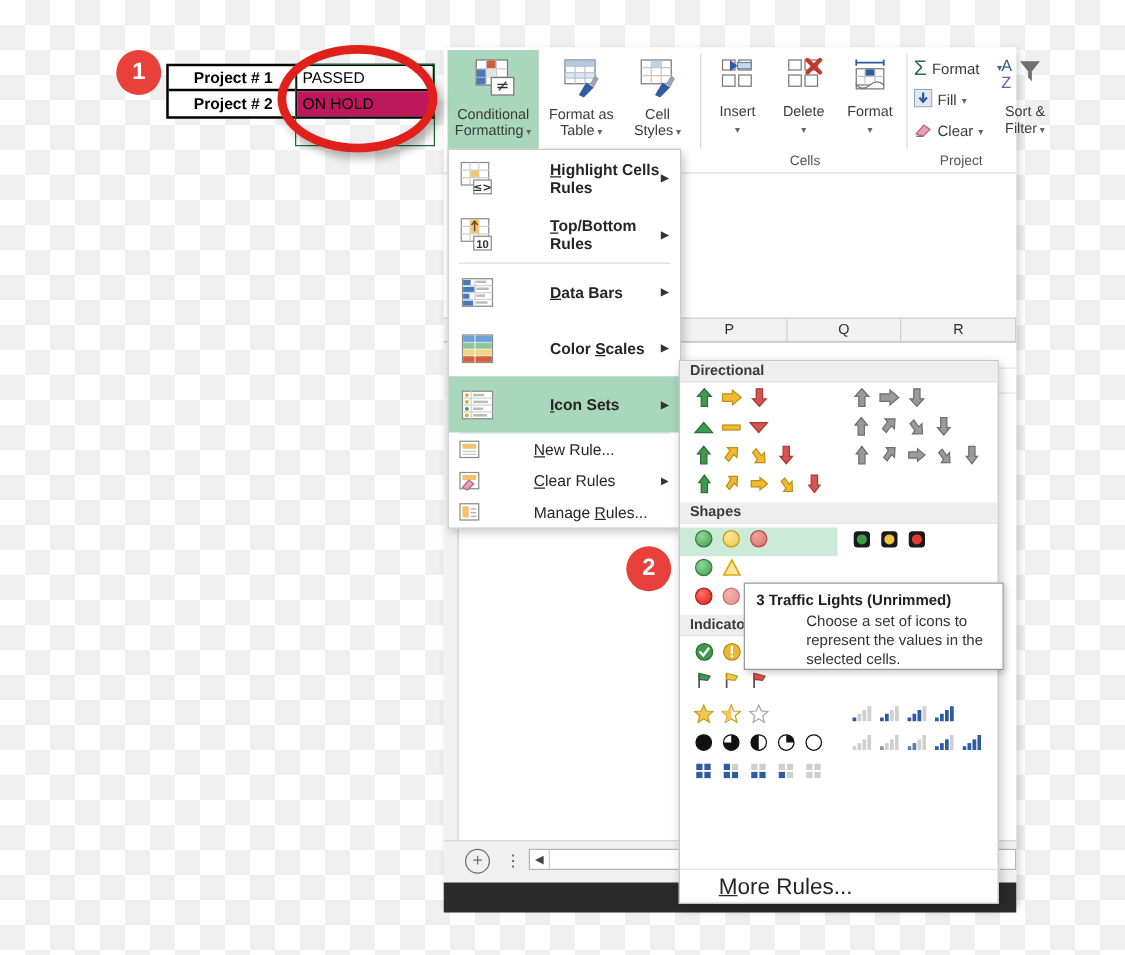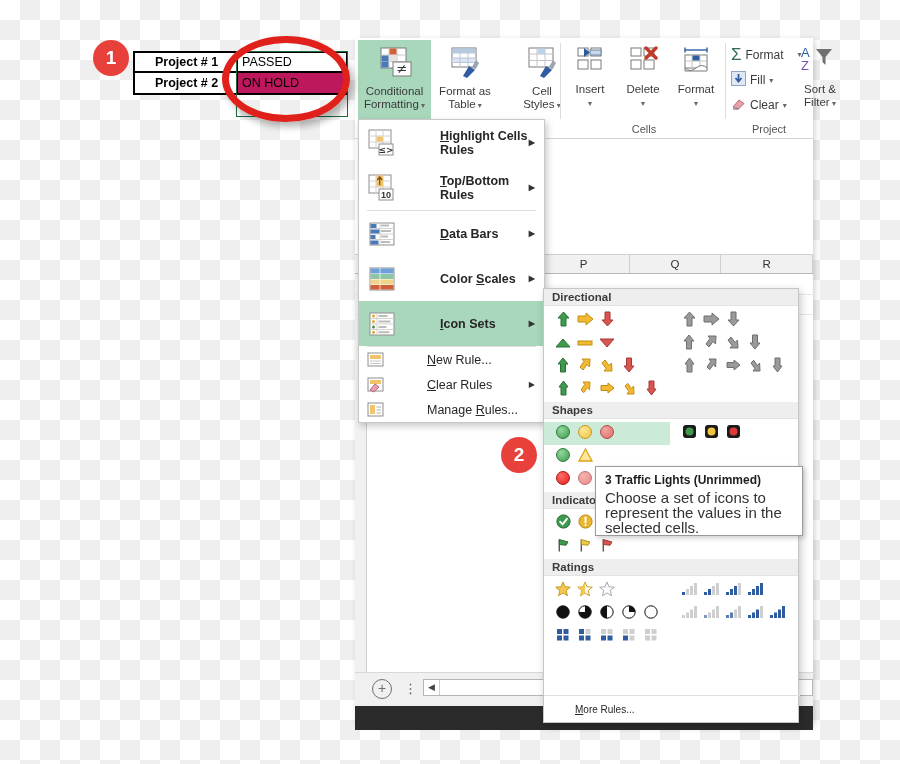--- a/index.html
+++ b/index.html
@@ -73,21 +73,21 @@
   .rib-btn{
     position:absolute; text-align:center; font-size:11.5px; color:#3b3b3b;
     line-height:13px; font-family:"Liberation Sans", sans-serif;
   }
   .rib-ico{ display:block; margin:0 auto 2px; }
   #cf-button{
     left:3px; top:2px; width:73px; height:97px; background:#a9d7bb;
     padding-top:6px;
   }
   #fat-button{ left:78px; top:2px; width:64px; padding-top:6px; }
-  #cs-button{ left:160px; top:2px; width:54px; padding-top:6px; }
+  #cs-button{ left:144px; top:2px; width:54px; padding-top:6px; }
   #insert-button{ left:210px; top:2px; width:50px; padding-top:6px; }
   #delete-button{ left:262px; top:2px; width:52px; padding-top:6px; }
   #format-button{ left:315px; top:2px; width:52px; padding-top:6px; }
   .grp-label{
     position:absolute; font-size:11px; color:#555; text-align:center;
   }
   #cells-label{ left:210px; top:85px; width:158px; }
   #editing-label{ left:370px; top:85px; width:88px; }
   .grp-sep{ position:absolute; top:5px; height:76px; width:1px; background:#dcdcdc; }
   #sep-1{ left:205px; }
@@ -180,32 +180,32 @@
   .set-cell{
     display:flex; align-items:center; padding:0 4px 0 8px; height:23px;
   }
   .set-cell.hl{ background:#ccead8; }
   .set-cell .ic{ width:22px; text-align:center; }
   .col-left{ width:126px; }
   .col-right{ width:126px; }
   .fly-footer{
     position:absolute; left:0; bottom:0; width:256px; height:27px;
     border-top:1px solid #e0e0e0; display:flex; align-items:center;
-    padding-left:31px; font-size:10px; color:#262626;
+    padding-left:31px; font-size:18px; color:#262626;
   }
   .und{ text-decoration:underline; }
 
   
   #iconset-tooltip{
     position:absolute; left:595px; top:466px; width:208px; height:70px;
     background:#fff; border:1px solid #9a9a9a; z-index:70;
     box-shadow:2px 2px 5px rgba(0,0,0,.2); padding:6px 9px;
   }
   #tt-title{ font-size:12px; font-weight:bold; color:#1d1d1d; margin-bottom:3px; }
-  #tt-body{ font-size:15px; color:#333; line-height:15px; }
+  #tt-body{ font-size:12px; color:#333; line-height:15px;margin-left:40px; }
 
   
   .dot{ display:inline-block; border-radius:50%; }
 </style>
 </head>
 <body>
 
 <div id="transparent-bg"></div>
 
 <div id="excel-window">
@@ -735,21 +735,20 @@
             </svg></span>
         <span class="ic"><svg width="15" height="16" viewBox="0 0 15 16">
               <path d="M3.3 2.6 L3.3 14.4" stroke="#555" stroke-width="1.4"></path>
               <path d="M3.3 2.6 L12 5 L10 8.2 L3.3 7.5 Z" fill="#d9534f" stroke="#a33b38"></path>
             </svg></span>
       </div>
       <div class="set-cell col-right"></div>
     </div>
   </div>
 
-  <div class="fly-head">Ratings</div>
   <div class="set-grid">
     <div class="set-line">
       <div class="set-cell col-left">
         <span class="ic"><svg width="16" height="16" viewBox="0 0 16 16">
               <path d="M8 1 L10 5.8 L15.3 6.2 L11.2 9.6 L12.5 14.8 L8 11.9 L3.5 14.8 L4.8 9.6 L0.7 6.2 L6 5.8 Z" fill="#f3c752" stroke="#c79c1e"></path>
             </svg></span>
         <span class="ic"><svg width="16" height="16" viewBox="0 0 16 16">
               <path d="M8 1 L10 5.8 L15.3 6.2 L11.2 9.6 L12.5 14.8 L8 11.9 L3.5 14.8 L4.8 9.6 L0.7 6.2 L6 5.8 Z" fill="#fff" stroke="#c79c1e"></path>
               <path d="M8 1 L6 5.8 L0.7 6.2 L4.8 9.6 L3.5 14.8 L8 11.9 Z" fill="#f3c752"></path>
             </svg></span>

